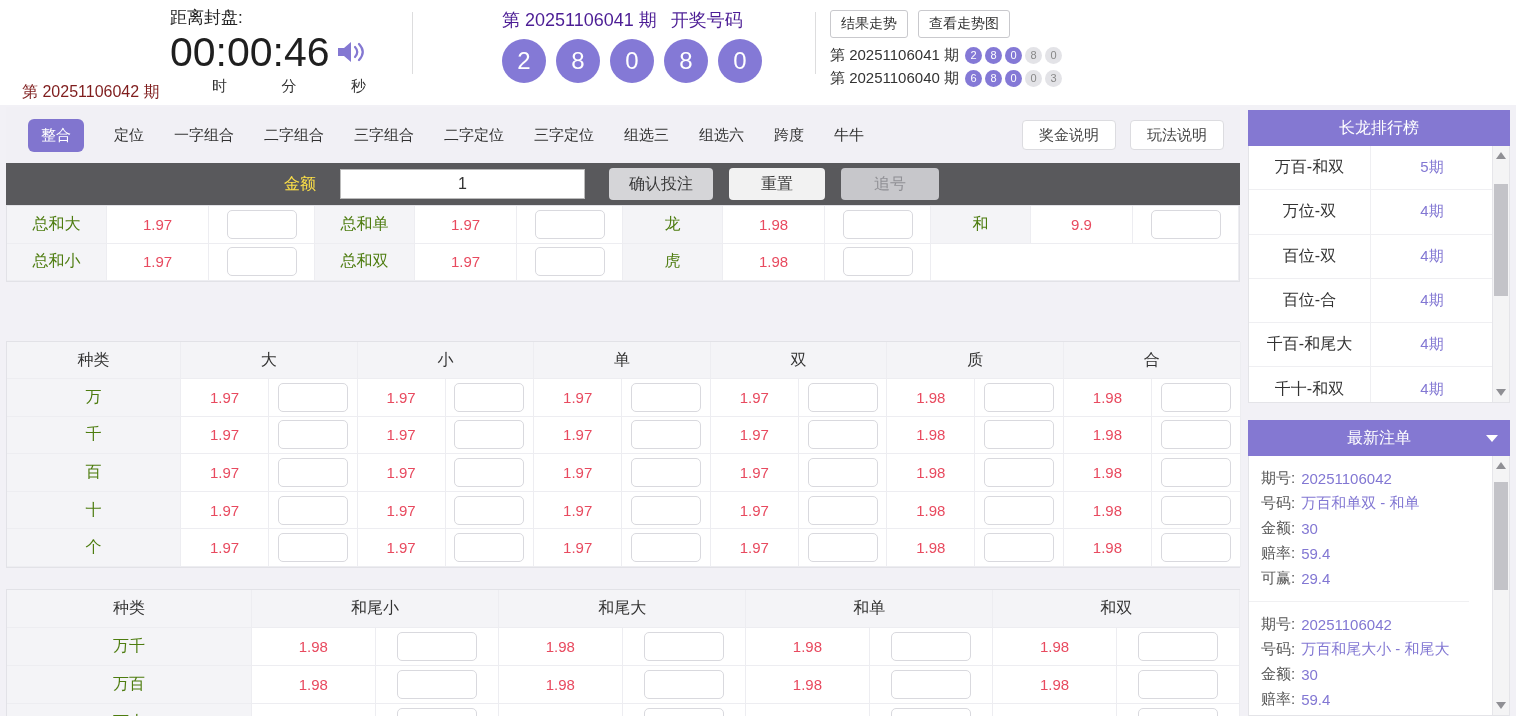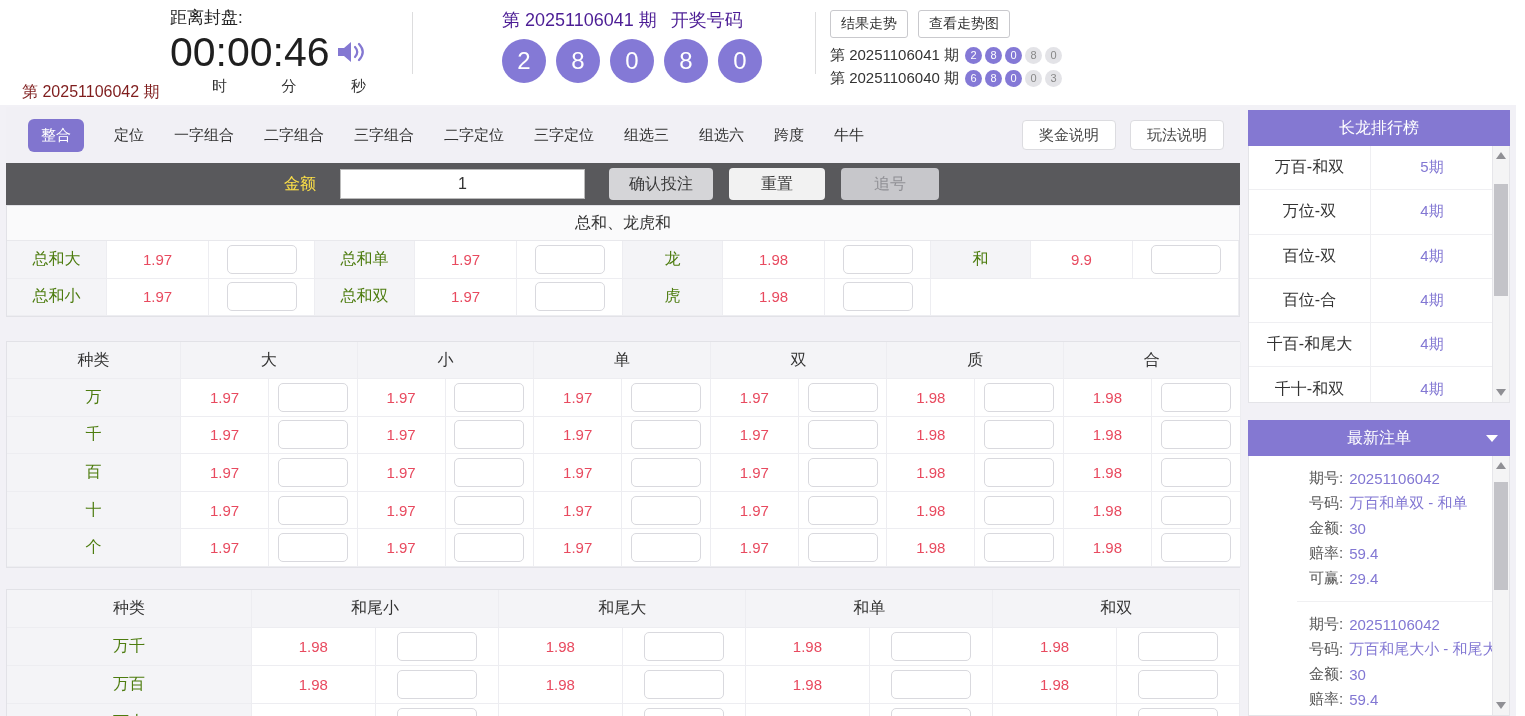--- a/index.html
+++ b/index.html
@@ -91,21 +91,21 @@
   .panel-body { position:relative; background:#fff; border:1px solid #e4e4e8; border-top:none; overflow:hidden; }
   .dragon-panel { left:1248px; top:5px; }
   .dragon-body { height:257px; }
   .dragon-row { display:flex; height:44.3px; border-bottom:1px solid #efeff2; width:244px; }
   .dragon-name { width:122px; display:flex; align-items:center; justify-content:center; font-size:16px;
                  color:#333; border-right:1px solid #efeff2; }
   .dragon-count { flex:1; display:flex; align-items:center; justify-content:center; font-size:15px; color:#8277d3; }
 
   .orders-panel { left:1248px; top:315px; }
   .orders-body { height:260px; }
-  .order-entry { width:220px; padding:10px 0 10px 12px;margin-left:48px; }
+  .order-entry { width:220px; padding:10px 0 10px 12px; }
   .order-entry + .order-entry { border-top:1px solid #f0f0f2; }
   .order-line { display:flex; align-items:center; height:25px; font-size:15px; }
   .order-lbl { color:#555; }
   .order-val { color:#8277d3; margin-left:6px; }
   .collapse-arrow { position:absolute; right:12px; top:15px; width:0; height:0;
                     border-left:6px solid transparent; border-right:6px solid transparent; border-top:7px solid #fff; }
 
   
   .sb { position:absolute; right:0; top:0; bottom:0; width:17px; background:#f4f4f5; border-left:1px solid #e6e6ea; }
   .sb-up, .sb-down { position:absolute; left:3px; width:0; height:0; cursor:pointer;
@@ -206,21 +206,20 @@
 
   <div class="bet-toolbar">
     <span class="amt-label">金额</span>
     <input class="amt-input" value="1" style="">
     <button class="tb-btn tb-confirm">确认投注</button>
     <button class="tb-btn tb-reset">重置</button>
     <button class="tb-btn tb-chase">追号</button>
   </div>
 
   <section class="sum-section">
-    <div class="sum-title">总和、龙虎和</div>
     <div class="sum-grid" id="sum-grid">
         <div class="cell lab">总和大</div>
         <div class="cell odds">1.97</div>
         <div class="cell inp">
           <input class="bet" style="">
         </div>
         <div class="cell lab">总和单</div>
         <div class="cell odds">1.97</div>
         <div class="cell inp">
           <input class="bet" style="">

